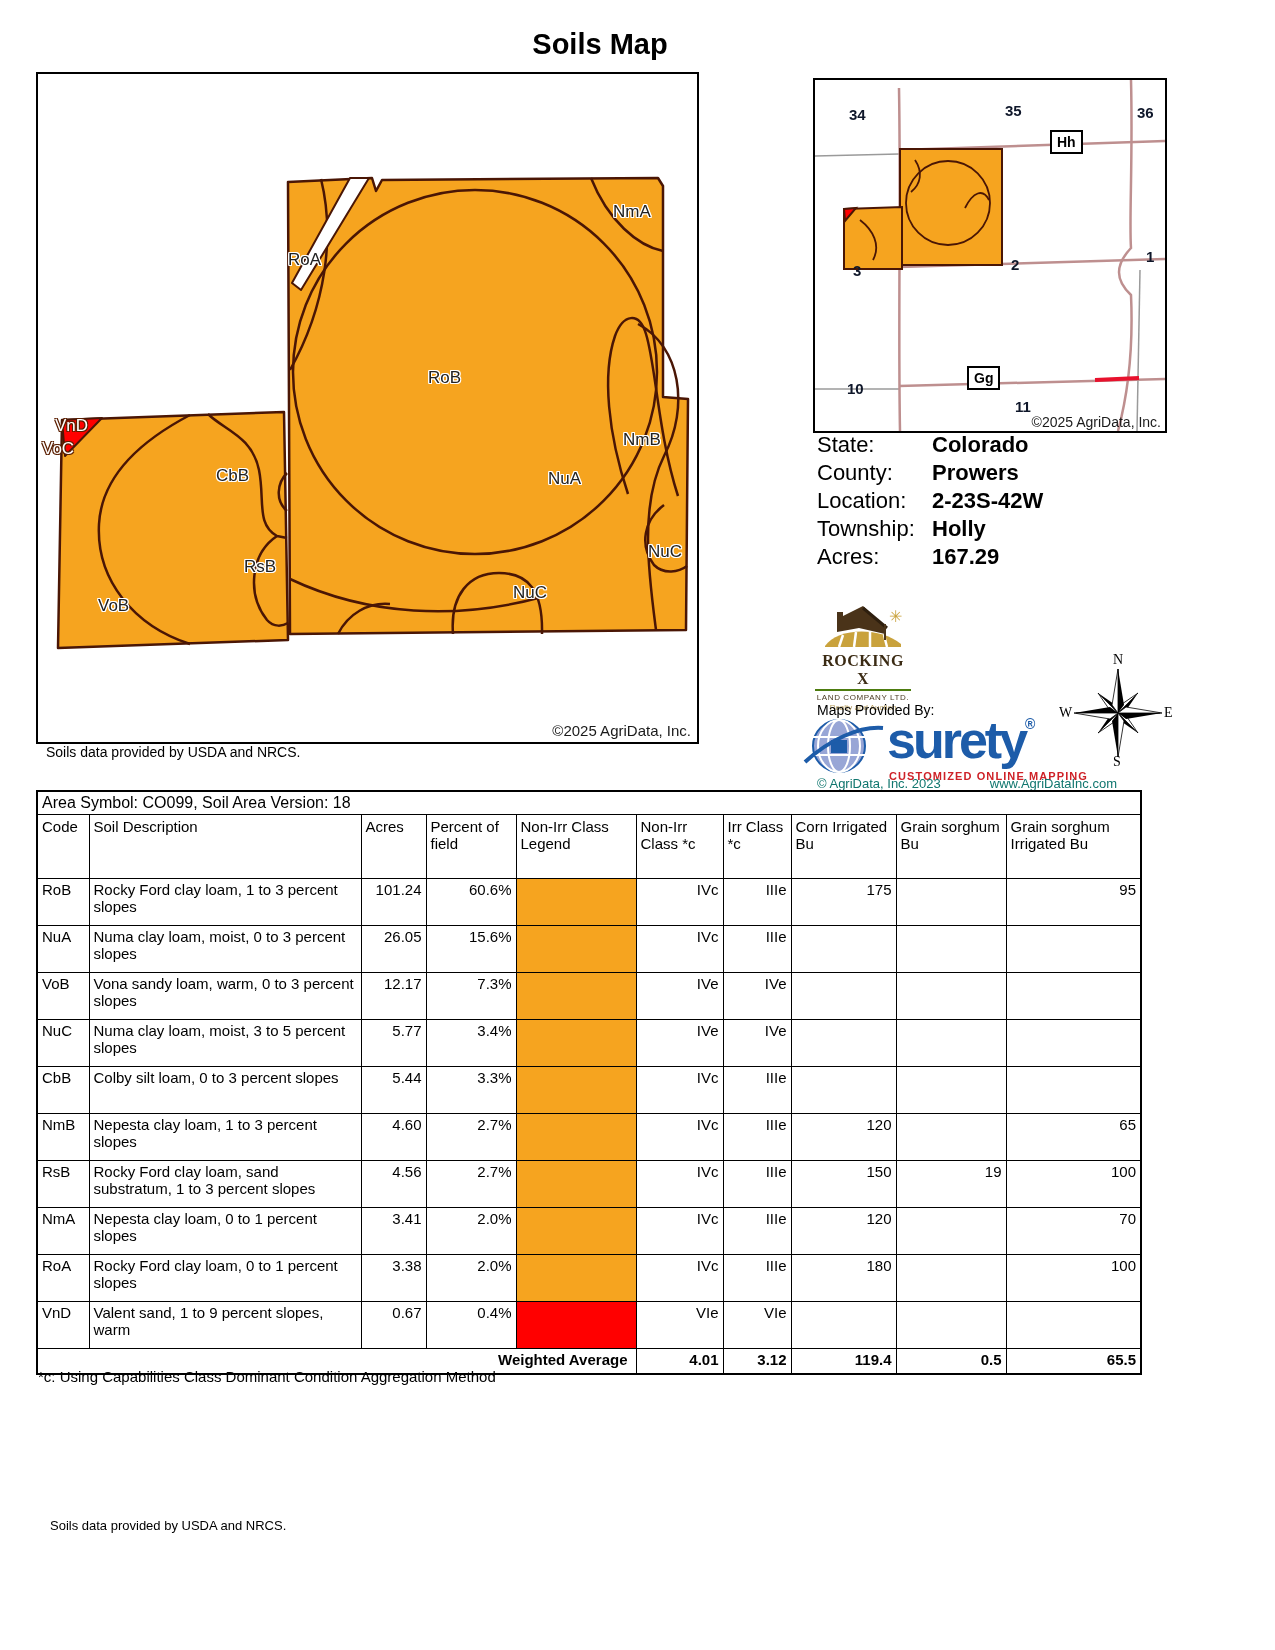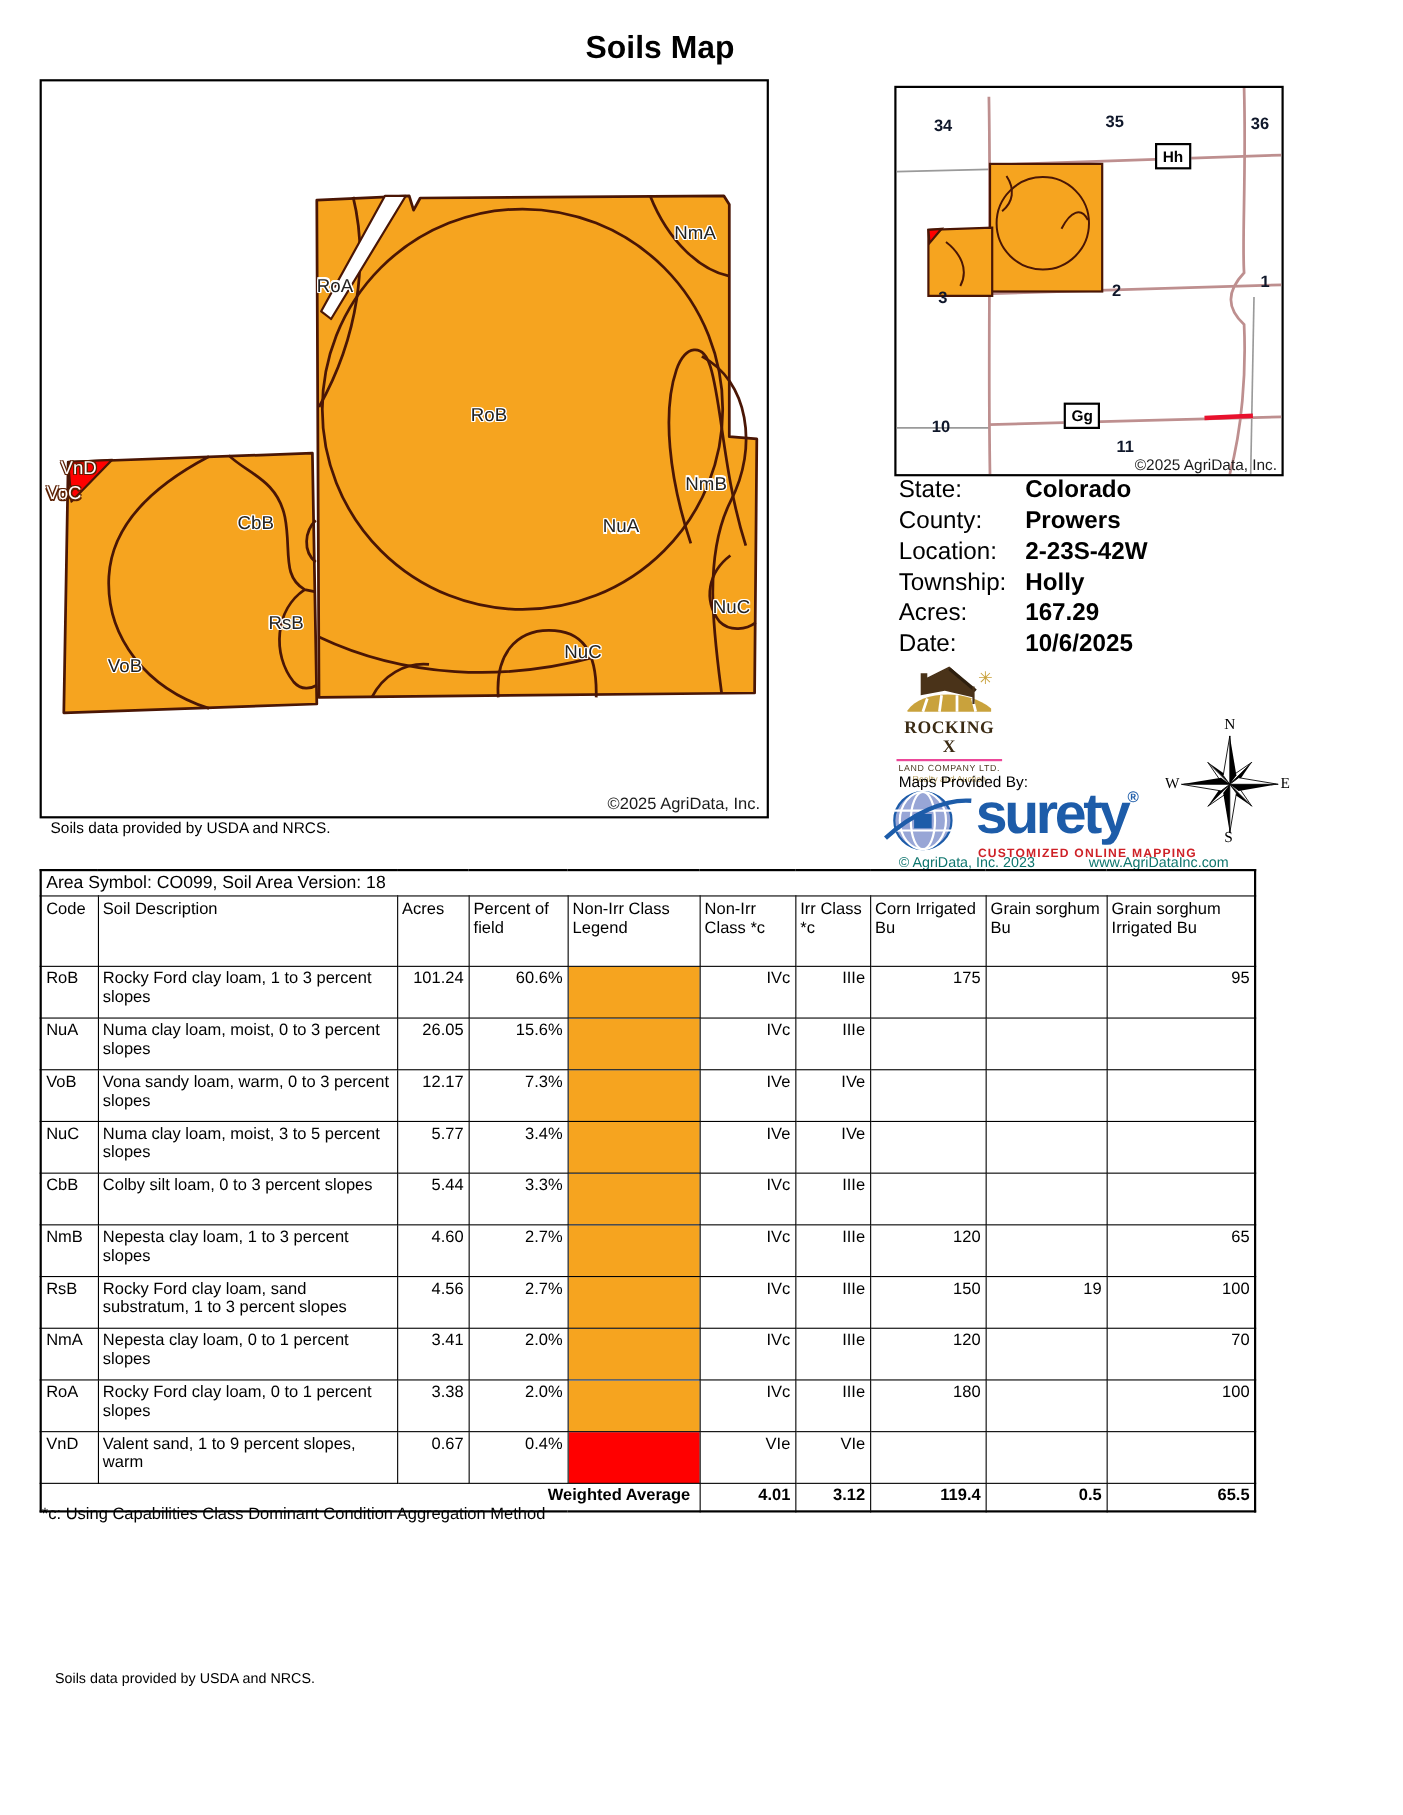--- a/index.html
+++ b/index.html
@@ -30,21 +30,21 @@
     font-size:14px;font-weight:bold;padding:0 5px;line-height:20px;}
   .loc-copyright{position:absolute;right:4px;bottom:1px;font-size:14px;color:#1a1a1a;}
   
   .info{position:absolute;left:817px;top:432px;width:330px;}
   .info-row{display:flex;height:28px;font-size:22px;align-items:flex-start;}
   .info-row .lbl{width:115px;}
   .info-row .val{font-weight:bold;}
   
   .rockingx{position:absolute;left:815px;top:604px;width:96px;text-align:center;}
   .rx-name{font-family:"Liberation Serif", serif;font-size:16px;font-weight:bold;
-    color:#3b2b14;letter-spacing:0.5px;border-bottom:2px solid #ec4899;padding-bottom:1px;}
+    color:#3b2b14;letter-spacing:0.5px;border-bottom:2px solid #4d7c0f;padding-bottom:1px;}
   .rx-sub{font-size:8px;color:#4a3a22;letter-spacing:0.6px;margin-top:2px;}
   .rx-tag{font-size:8px;color:#b49b5b;margin-top:1px;}
   
   .mapsby{position:absolute;left:817px;top:702px;font-size:14px;}
   .surety{position:absolute;left:801px;top:718px;width:290px;}
   .surety-row{display:flex;align-items:flex-start;}
   .surety-word{font-size:52px;line-height:44px;font-weight:bold;color:#1d5ca9;
     letter-spacing:-3px;margin-left:2px;}
   .surety-reg{font-size:14px;color:#1d5ca9;font-weight:bold;margin-top:-2px;}
   .surety-tag{font-size:11px;font-weight:bold;color:#ce2127;letter-spacing:1.1px;
@@ -178,24 +178,20 @@
     <div class="info-row">
       <span class="lbl">Township:</span>
       <span class="val">Holly</span>
     </div>
 
     <div class="info-row">
       <span class="lbl">Acres:</span>
       <span class="val">167.29</span>
     </div>
 
-    <div class="info-row">
-      <span class="lbl">Date:</span>
-      <span class="val">10/6/2025</span>
-    </div>
   </div>
 
 <div class="rockingx">
   <svg width="80" height="44" viewBox="0 0 80 44">
     <path d="M 2,42 C 14,24 56,22 78,40 L 78,43 L 2,43 Z" fill="#C9A23C"></path>
     <g stroke="#ffffff" stroke-width="2.5">
       <line x1="20" y1="31" x2="16" y2="43"></line>
         <line x1="33" y1="28" x2="31" y2="43"></line>
       <line x1="47" y1="28" x2="47" y2="43"></line>
         <line x1="61" y1="31" x2="64" y2="43"></line>

